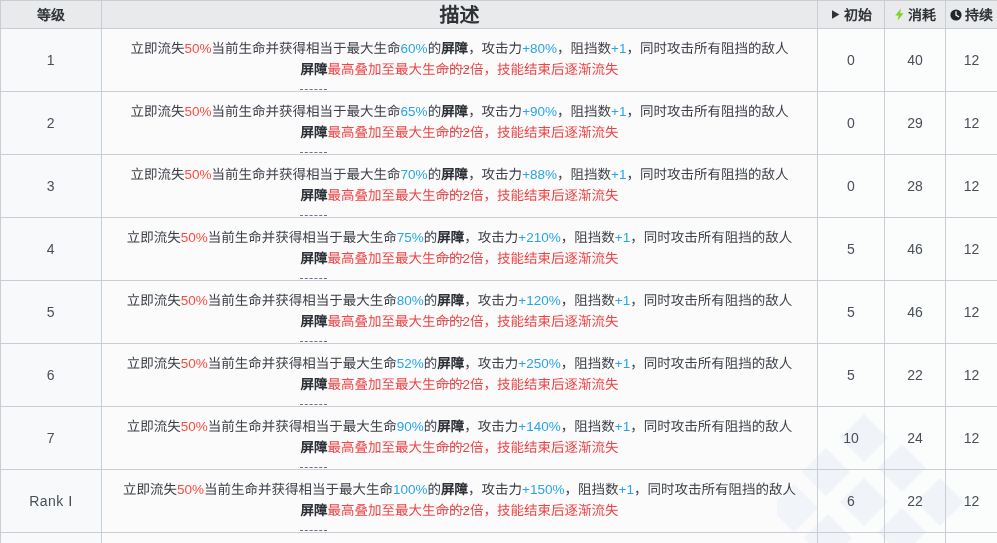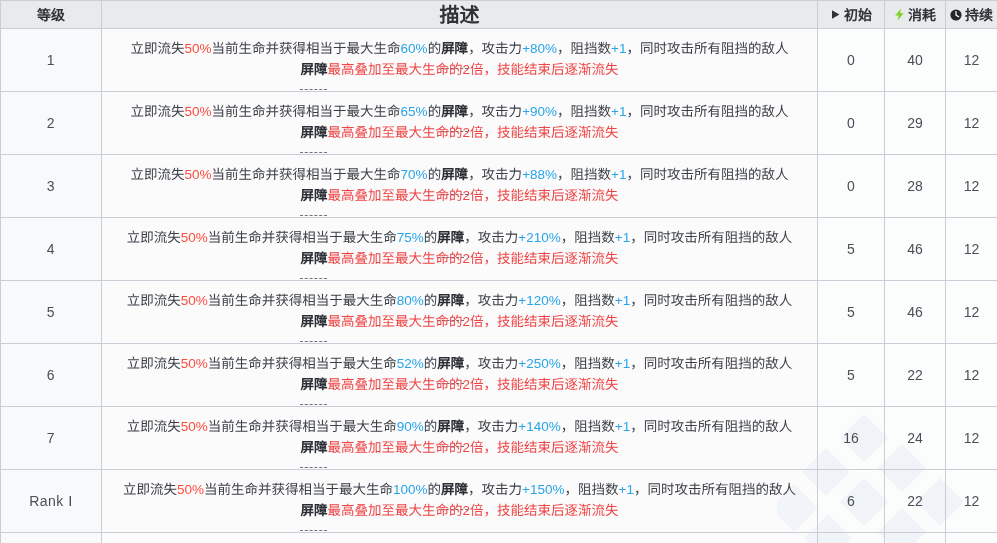--- a/index.html
+++ b/index.html
@@ -257,21 +257,21 @@
           <td class="cell-num">5</td>
           <td class="cell-num">22</td>
           <td class="cell-num">12</td>
         </tr>
         <tr>
           <td class="cell-level">7</td>
           <td class="cell-desc">
             <div class="desc-line line1">立即流失<span class="v-red">50%</span>当前生命并获得相当于最大生命<span class="v-blue">90%</span>的<span class="term">屏障</span>，攻击力<span class="v-blue">+140%</span>，阻挡数<span class="v-blue">+1</span>，同时攻击所有阻挡的敌人</div>
             <div class="desc-line line2"><span class="term">屏障</span><span class="v-orange">最高叠加至最大生命的2倍，技能结束后逐渐流失</span></div>
           </td>
-          <td class="cell-num">16</td>
+          <td class="cell-num">10</td>
           <td class="cell-num">24</td>
           <td class="cell-num">12</td>
         </tr>
         <tr>
           <td class="cell-level">Rank Ⅰ</td>
           <td class="cell-desc">
             <div class="desc-line line1">立即流失<span class="v-red">50%</span>当前生命并获得相当于最大生命<span class="v-blue">100%</span>的<span class="term">屏障</span>，攻击力<span class="v-blue">+150%</span>，阻挡数<span class="v-blue">+1</span>，同时攻击所有阻挡的敌人</div>
             <div class="desc-line line2"><span class="term">屏障</span><span class="v-orange">最高叠加至最大生命的2倍，技能结束后逐渐流失</span></div>
           </td>
           <td class="cell-num">6</td>

